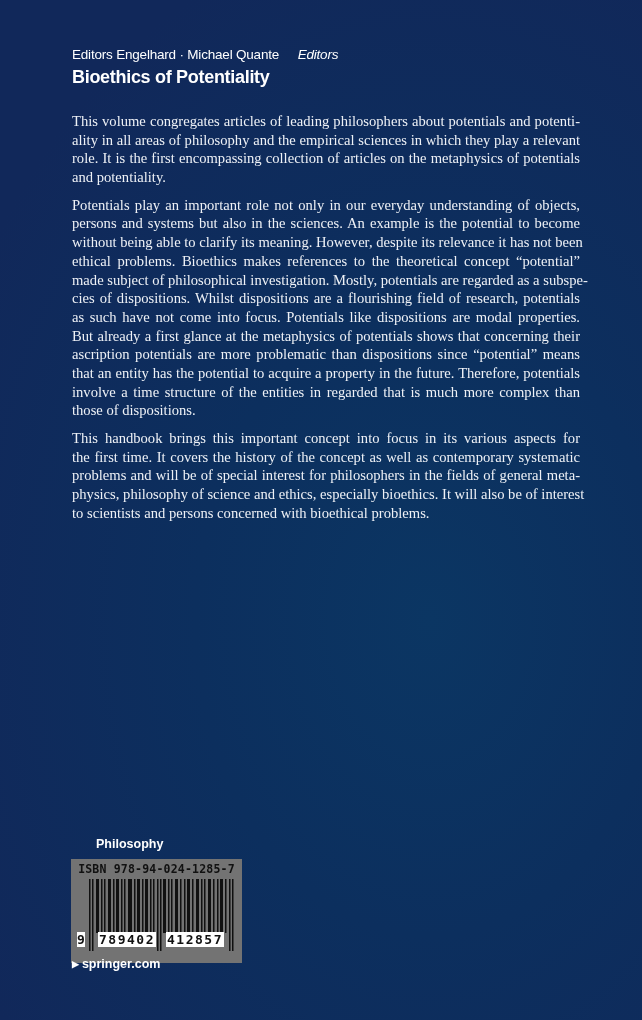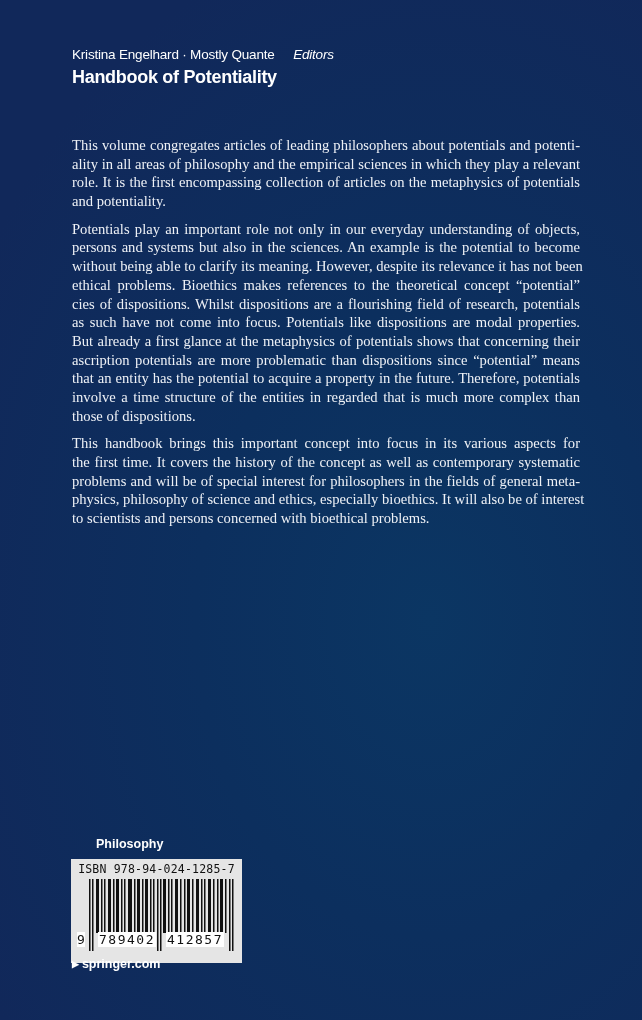--- a/index.html
+++ b/index.html
@@ -15,36 +15,36 @@
       font-family: "Liberation Sans", sans-serif; font-size: 13.5px; color: #ffffff;
       letter-spacing: -0.2px; white-space: nowrap;
     }
     .authors .editors { font-style: italic; margin-left: 15px; }
     .title {
       position: absolute; left: 72px; top: 67px;
       font-family: "Liberation Sans", sans-serif; font-size: 18px; font-weight: bold; color: #ffffff;
       letter-spacing: -0.3px; white-space: nowrap;
     }
     .body-text {
-      position: absolute; left: 72px; top: 136px; width: 508px;
+      position: absolute; left: 72px; top: 112px; width: 508px;
       font-family: "Liberation Serif", serif; font-size: 14.6px; color: #eef1f6;
     }
     .para { margin: 0 0 9px 0; }
     .line {
       display: block; height: 18.7px; line-height: 18.7px;
       text-align: justify; text-align-last: justify; white-space: nowrap; overflow: visible;
     }
     .line.last { text-align-last: left; }
     .category {
       position: absolute; left: 72px; top: 837px;
       font-family: "Liberation Sans", sans-serif; font-size: 12.5px; font-weight: bold; color: #ffffff; padding-left: 24px;
     }
     .barcode-box {
       position: absolute; left: 71px; top: 859px; width: 171px; height: 104px;
-      background: #e5e5e5; box-sizing: border-box;
+      background: #737373; box-sizing: border-box; font-weight: bold;
     }
     .isbn {
       position: absolute; left: 0; top: 3px; width: 171px; text-align: center;
       font-family: "DejaVu Sans Mono", monospace; font-size: 11.5px; color: #111;
       letter-spacing: 0.2px; white-space: nowrap;
     }
     .bars { position: absolute; left: 18px; top: 20px; width: 146px; height: 72px; }
     .digit-row {
       position: absolute; left: 0; top: 73px; width: 171px; height: 18px;
       font-family: "DejaVu Sans Mono", monospace; font-size: 13px; color: #111;
@@ -58,38 +58,39 @@
       display: flex; align-items: center; gap: 3px;
     }
     .link .arrow { font-size: 9px; line-height: 1; }
   </style>
 </head>
 <body>
 
 <div class="page">
 
   <div class="authors">
-    <span>Kristina Engelhard · Mostly Quante</span>
+    <span>Editors Engelhard · Michael Quante</span>
     <span class="editors">Editors</span>
   </div>
 
-  <div class="title">Handbook of Potentiality</div>
+  <div class="title">Bioethics of Potentiality</div>
 
   <div class="body-text">
     <p class="para">
       <span class="line">This volume congregates articles of leading philosophers about potentials and potenti-</span>
       <span class="line">ality in all areas of philosophy and the empirical sciences in which they play a relevant</span>
       <span class="line">role. It is the first encompassing collection of articles on the metaphysics of potentials</span>
       <span class="line last">and potentiality.</span>
     </p>
     <p class="para">
       <span class="line">Potentials play an important role not only in our everyday understanding of objects,</span>
       <span class="line">persons and systems but also in the sciences. An example is the potential to become</span>
       <span class="line">without being able to clarify its meaning. However, despite its relevance it has not been</span>
       <span class="line">ethical problems. Bioethics makes references to the theoretical concept “potential”</span>
+      <span class="line">made subject of philosophical investigation. Mostly, potentials are regarded as a subspe-</span>
       <span class="line">cies of dispositions. Whilst dispositions are a flourishing field of research, potentials</span>
       <span class="line">as such have not come into focus. Potentials like dispositions are modal properties.</span>
       <span class="line">But already a first glance at the metaphysics of potentials shows that concerning their</span>
       <span class="line">ascription potentials are more problematic than dispositions since “potential” means</span>
       <span class="line">that an entity has the potential to acquire a property in the future. Therefore, potentials</span>
       <span class="line">involve a time structure of the entities in regarded that is much more complex than</span>
       <span class="line last">those of dispositions.</span>
     </p>
     <p class="para">
       <span class="line">This handbook brings this important concept into focus in its various aspects for</span>

